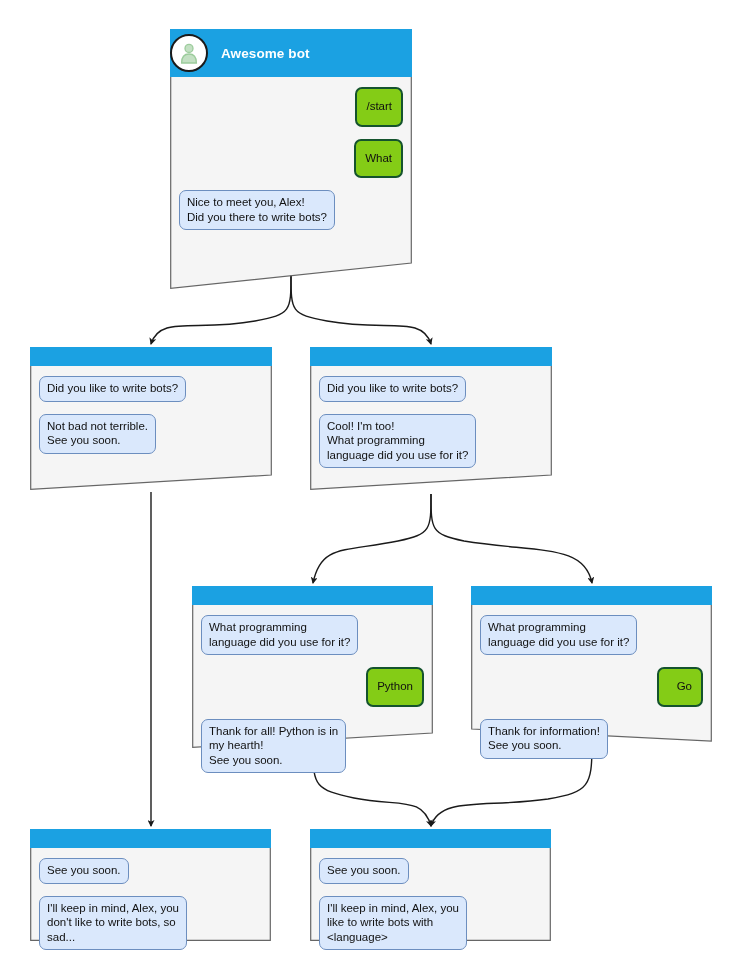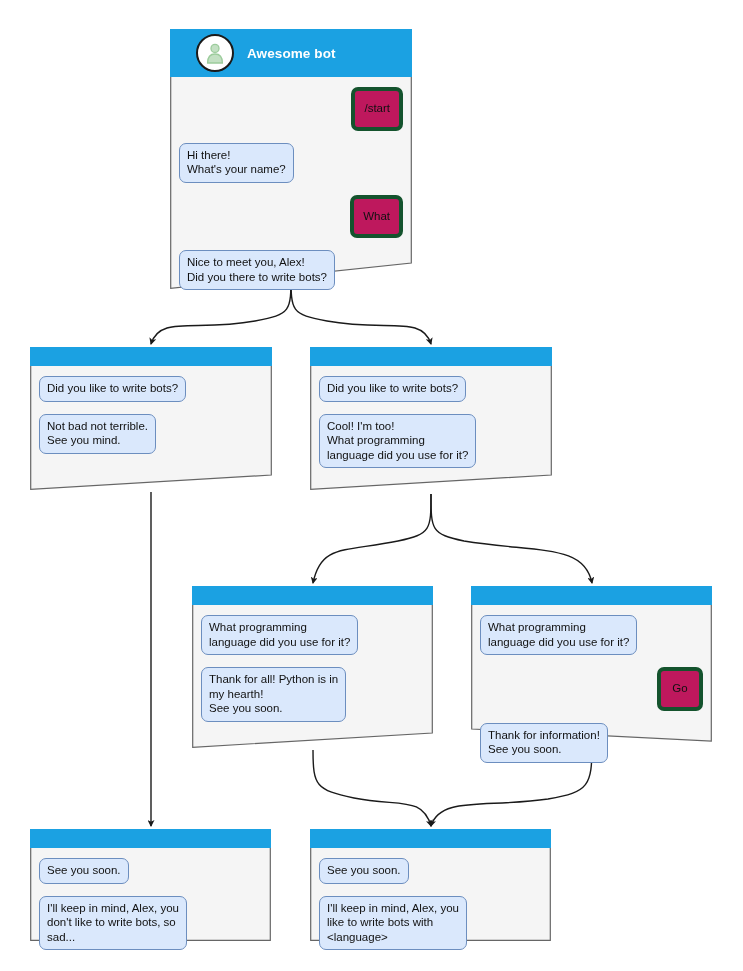--- a/index.html
+++ b/index.html
@@ -53,21 +53,21 @@
   .card-header {
     position: relative;
     height: 19px;
     background: #1ba1e2;
     box-sizing: border-box;
   }
   .card-header.tall {
     height: 48px;
     display: flex;
     align-items: center;
-    padding-left: 26px;
+    padding-left: 0;
   }
 
   .avatar {
     width: 38px;
     height: 38px;
     border-radius: 50%;
     background: #ffffff;
     border: 2px solid #1a1a1a;
     box-sizing: border-box;
     display: flex;
@@ -108,24 +108,24 @@
     padding: 4px 7px 5px 7px;
     box-sizing: border-box;
     white-space: pre-line;
     max-width: 195px;
   }
   .bubble.bot {
     background: #dae8fc;
     border: 1px solid #6c8ebf;
   }
   .bubble.user {
-    background: #be185d;
-    border: 4px solid #14532d;
+    background: #84cc16;
+    border: 2px solid #14532d;
     min-width: 46px;
-    text-align: center;
+    text-align: right;
   }
   .bubble.user.pad {
     padding: 10px 9px 11px 9px;
   }
 
   
   #card-root   { left: 170px; top: 29px;  width: 242px; height: 260px; }
   #card-no     { left: 30px;  top: 347px; width: 242px; height: 143px; }
   #card-yes    { left: 310px; top: 347px; width: 242px; height: 143px; }
   #card-python { left: 192px; top: 586px; width: 241px; height: 162px; }
@@ -168,24 +168,20 @@
             <circle cx="12" cy="7.4" r="4" fill="#c3e0c3" stroke="#9ccc9c" stroke-width="1.3"></circle>
             <path d="M4.6 22 C4.6 15.4 8 13 12 13 C16 13 19.4 15.4 19.4 22 Z" fill="#c3e0c3" stroke="#9ccc9c" stroke-width="1.3"></path>
           </svg>
         </div>
         <div class="bot-title">Awesome bot</div>
       </div>
       <div class="card-body">
         <div class="msg-row right">
           <div class="bubble user pad">/start</div>
         </div>
-        <div class="msg-row left">
-          <div class="bubble bot">Hi there!
-What's your name?</div>
-        </div>
         <div class="msg-row right">
           <div class="bubble user pad">What</div>
         </div>
         <div class="msg-row left">
           <div class="bubble bot">Nice to meet you, Alex!
 Did you there to write bots?</div>
         </div>
       </div>
     </div>
   </div>
@@ -195,21 +191,21 @@
       <polygon points="0.7,0.7 241.3,0.7 241.3,128 0.7,142.3" fill="#f5f5f5" stroke="#666666" stroke-width="1.2"></polygon>
     </svg>
     <div class="card-inner">
       <div class="card-header"></div>
       <div class="card-body">
         <div class="msg-row left">
           <div class="bubble bot">Did you like to write bots?</div>
         </div>
         <div class="msg-row left">
           <div class="bubble bot">Not bad not terrible.
-See you mind.</div>
+See you soon.</div>
         </div>
       </div>
     </div>
   </div>
 
   <div class="card" id="card-yes">
     <svg class="card-shape" viewBox="0 0 242 143" preserveAspectRatio="none">
       <polygon points="0.7,0.7 241.3,0.7 241.3,128 0.7,142.3" fill="#f5f5f5" stroke="#666666" stroke-width="1.2"></polygon>
     </svg>
     <div class="card-inner">
@@ -231,20 +227,23 @@
     <svg class="card-shape" viewBox="0 0 241 162" preserveAspectRatio="none">
       <polygon points="0.7,0.7 240.3,0.7 240.3,147 0.7,161.3" fill="#f5f5f5" stroke="#666666" stroke-width="1.2"></polygon>
     </svg>
     <div class="card-inner">
       <div class="card-header"></div>
       <div class="card-body">
         <div class="msg-row left">
           <div class="bubble bot">What programming
 language did you use for it?</div>
         </div>
+        <div class="msg-row right">
+          <div class="bubble user pad">Python</div>
+        </div>
         <div class="msg-row left">
           <div class="bubble bot">Thank for all! Python is in
 my hearth!
 See you soon.</div>
         </div>
       </div>
     </div>
   </div>
 
   <div class="card" id="card-go">

